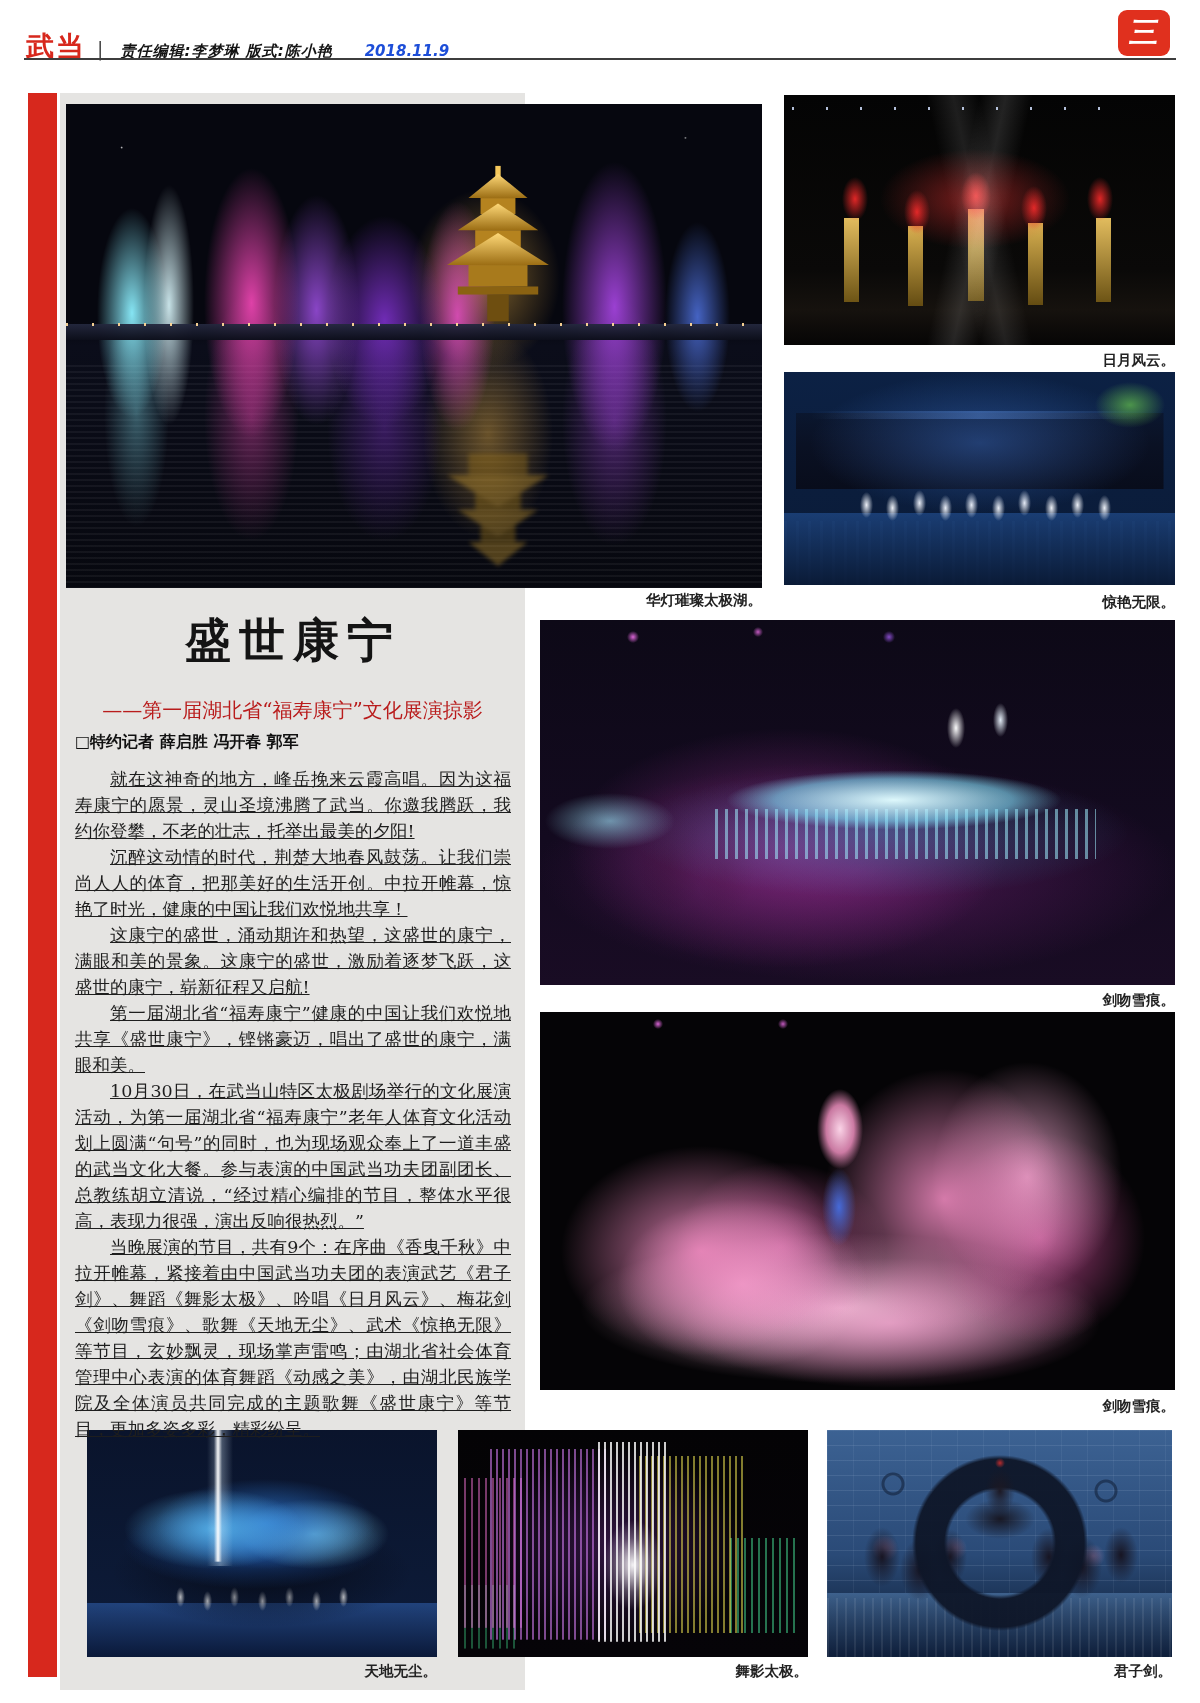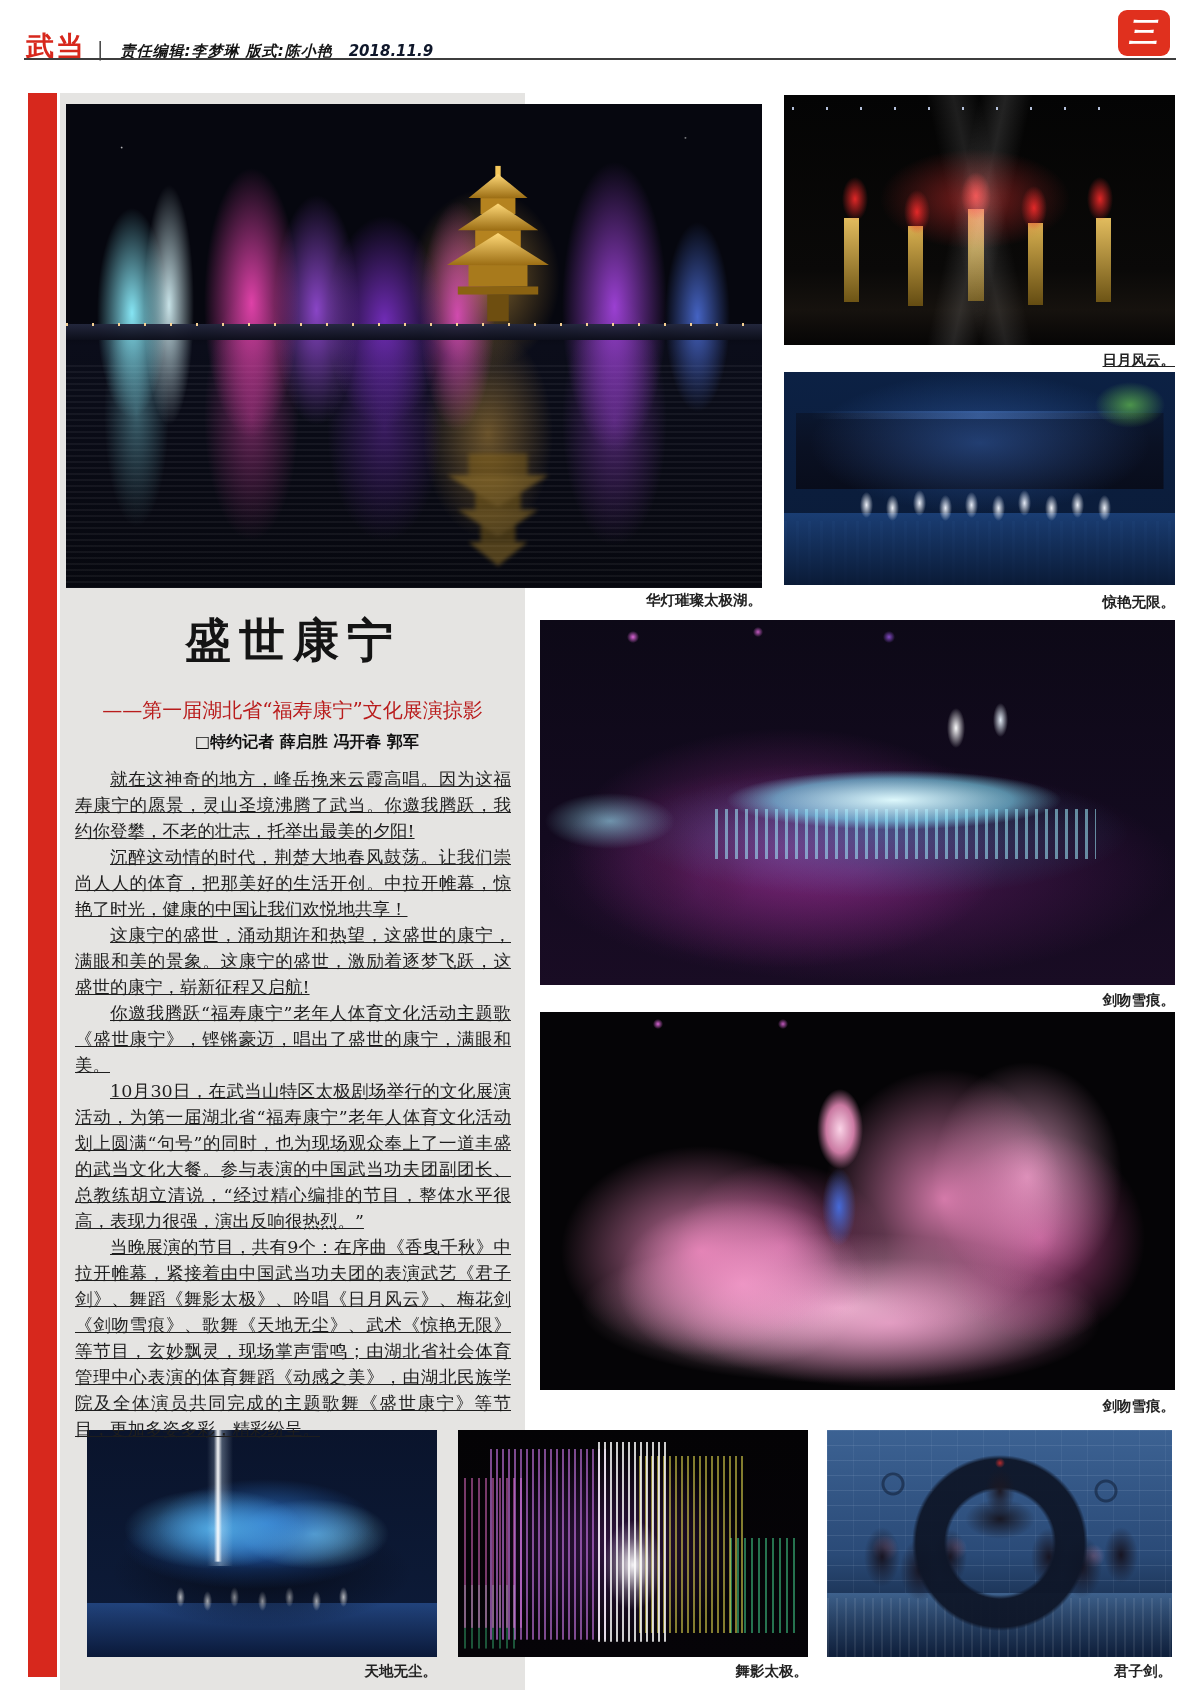--- a/index.html
+++ b/index.html
@@ -6,21 +6,21 @@
   .page {
     position:relative; width:1200px; height:1703px; background:#ffffff;
     font-family:"DejaVu Sans","Liberation Sans",sans-serif; overflow:hidden;
   }
 
   
   .masthead { position:absolute; left:26px; top:28px; height:28px; display:flex; align-items:baseline; }
   .mast-section { color:#d7281d; font-size:28px; font-weight:bold; letter-spacing:2px; }
   .mast-div { color:#4a4a4a; margin:0 9px 0 11px; font-size:19px; font-weight:normal; }
   .mast-credits { font-size:15px; font-weight:bold; font-style:italic; color:#141414; letter-spacing:1px;margin-left:8px; }
-  .mast-date { font-size:15px; font-weight:bold; font-style:italic; color:#0f172a; margin-left:16px;text-align:center; }
+  .mast-date { font-size:15px; font-weight:bold; font-style:italic; color:#1d4ed8; margin-left:32px;text-align:center; }
   .edition-badge {
     position:absolute; left:1118px; top:10px; width:52px; height:46px;
     background:#e0301e; border-radius:9px; display:flex; align-items:center; justify-content:center;
   }
   .edition-badge span { color:#ffffff; font-size:29px; font-weight:bold;
     font-family:"DejaVu Serif","Liberation Serif",serif; transform:skewX(-8deg); }
   .header-rule { position:absolute; left:24px; top:58px; width:1152px; height:2px; background:#3d3d3d; }
 
   
   .red-bar { position:absolute; left:28px; top:93px; width:29px; height:1584px; background:#d7281d; }
@@ -33,35 +33,35 @@
   .p-sunmoon  { left:784px; top:95px;   width:391px; height:250px; }
   .p-temple   { left:784px; top:372px;  width:391px; height:213px; }
   .p-ice      { left:540px; top:620px;  width:635px; height:365px; }
   .p-pink     { left:540px; top:1012px; width:635px; height:378px; }
   .p-dustless { left:87px;  top:1430px; width:350px; height:227px; }
   .p-wuying   { left:458px; top:1430px; width:350px; height:227px; }
   .p-junzi    { left:827px; top:1430px; width:345px; height:227px; }
 
   .caption { position:absolute; font-size:14.5px; font-weight:bold; color:#222222; text-align:right; }
   .cap-lake     { left:462px; top:591px;  width:300px; }
-  .cap-sunmoon  { left:875px; top:351px;  width:300px;text-decoration:underline; }
+  .cap-sunmoon  { left:875px; top:351px;  width:300px; }
   .cap-temple   { left:875px; top:593px;  width:300px; }
   .cap-ice      { left:875px; top:991px;  width:300px; }
   .cap-pink     { left:875px; top:1397px; width:300px; }
   .cap-dustless { left:137px; top:1662px; width:300px; }
   .cap-wuying   { left:508px; top:1662px; width:300px; }
   .cap-junzi    { left:872px; top:1662px; width:300px; }
 
   
   .article-title { position:absolute; left:75px; top:610px; width:436px; text-align:center;
     font-family:"DejaVu Serif","Liberation Serif",serif; font-size:46px; font-weight:bold;
     color:#141414; letter-spacing:8px; }
   .article-subtitle { position:absolute; left:60px; top:697px; width:465px; text-align:center;
     font-family:"DejaVu Serif","Liberation Serif",serif; font-size:20px; color:#b91c1c; }
-  .article-byline { position:absolute; left:89px; top:732px; width:436px; text-align:center;
+  .article-byline { position:absolute; left:75px; top:732px; width:436px; text-align:left;
     font-size:16px; font-weight:bold; color:#111111; }
   .article-body { position:absolute; left:75px; top:766px; width:436px;
     font-family:"DejaVu Serif","Liberation Serif",serif; font-size:17.5px; line-height:26px;
     color:#1e1e1e; text-align:justify;text-decoration:underline; }
   .article-body p { margin:0; text-indent:2em; }
 
   
   .art-lake { background:
     radial-gradient(circle 2px at 8% 9%, rgba(255,255,255,.8), transparent 70%),
     radial-gradient(circle 2px at 89% 7%, rgba(255,255,255,.6), transparent 70%),
@@ -289,18 +289,18 @@
   </figure>
   <div class="caption cap-junzi">君子剑。</div>
 
   <h1 class="article-title" style="margin:0">盛世康宁</h1>
   <div class="article-subtitle">——第一届湖北省“福寿康宁”文化展演掠影</div>
   <div class="article-byline">□特约记者  薛启胜  冯开春  郭军</div>
   <div class="article-body">
     <p>就在这神奇的地方，峰岳挽来云霞高唱。因为这福寿康宁的愿景，灵山圣境沸腾了武当。你邀我腾跃，我约你登攀，不老的壮志，托举出最美的夕阳!</p>
     <p>沉醉这动情的时代，荆楚大地春风鼓荡。让我们崇尚人人的体育，把那美好的生活开创。中拉开帷幕，惊艳了时光，健康的中国让我们欢悦地共享！</p>
     <p>这康宁的盛世，涌动期许和热望，这盛世的康宁，满眼和美的景象。这康宁的盛世，激励着逐梦飞跃，这盛世的康宁，崭新征程又启航!</p>
-    <p>你邀我腾跃“福寿康宁”老年人体育文化活动主题歌《盛世康宁》，铿锵豪迈，唱出了盛世的康宁，满眼和美。</p>
+    <p>第一届湖北省“福寿康宁”健康的中国让我们欢悦地共享《盛世康宁》，铿锵豪迈，唱出了盛世的康宁，满眼和美。</p>
     <p>10月30日，在武当山特区太极剧场举行的文化展演活动，为第一届湖北省“福寿康宁”老年人体育文化活动划上圆满“句号”的同时，也为现场观众奉上了一道丰盛的武当文化大餐。参与表演的中国武当功夫团副团长、总教练胡立清说，“经过精心编排的节目，整体水平很高，表现力很强，演出反响很热烈。”</p>
     <p>当晚展演的节目，共有9个：在序曲《香曳千秋》中拉开帷幕，紧接着由中国武当功夫团的表演武艺《君子剑》、舞蹈《舞影太极》、吟唱《日月风云》、梅花剑《剑吻雪痕》、歌舞《天地无尘》、武术《惊艳无限》等节目，玄妙飘灵，现场掌声雷鸣；由湖北省社会体育管理中心表演的体育舞蹈《动感之美》，由湖北民族学院及全体演员共同完成的主题歌舞《盛世康宁》等节目，更加多姿多彩，精彩纷呈。</p>
   </div>
 
 </div>
 
 </body></html>

